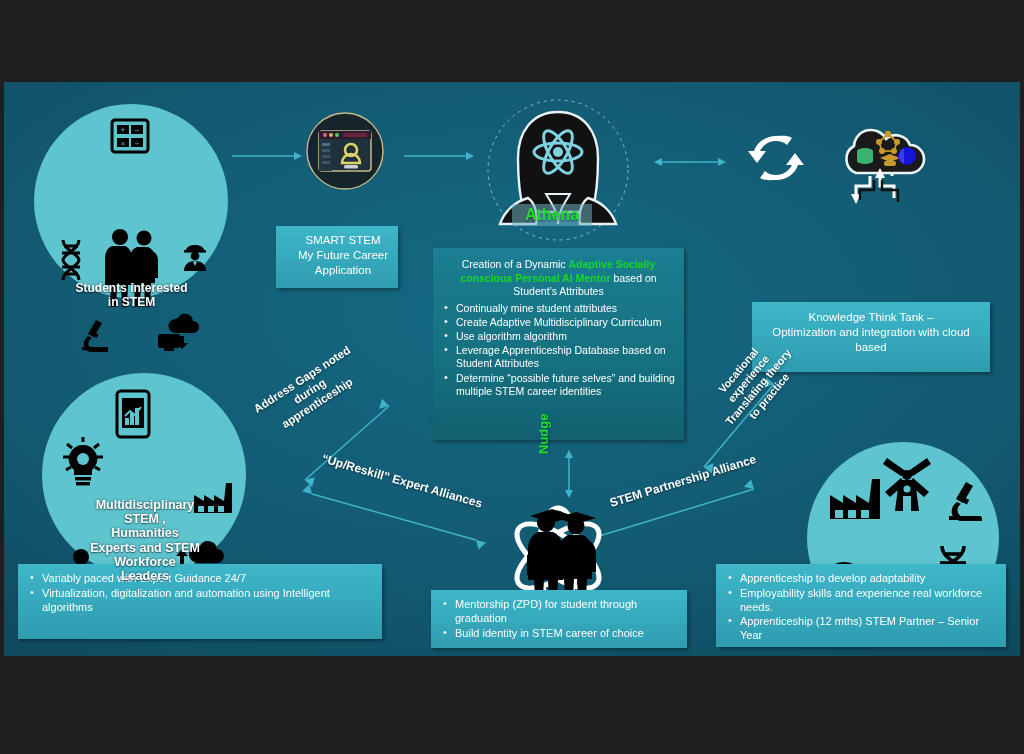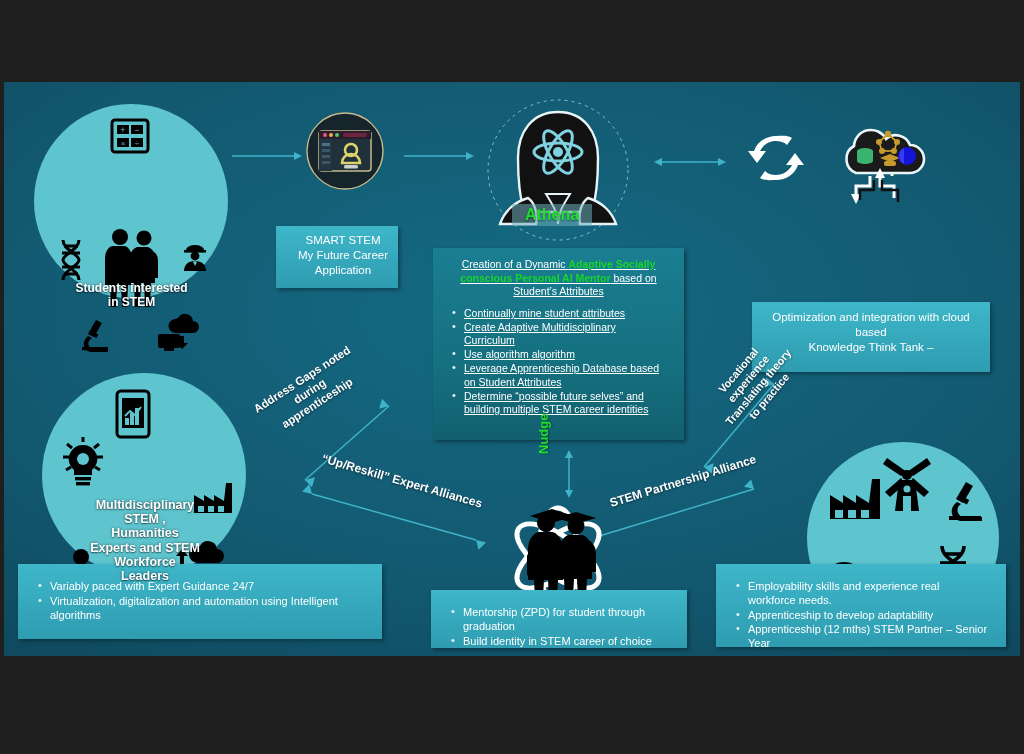--- a/index.html
+++ b/index.html
@@ -38,21 +38,21 @@
     box-shadow:2px 2px 4px rgba(0,0,0,.35);
     box-sizing:border-box;
   }
   .tealbox.center-text{text-align:center;}
   .boxline{line-height:1.3;}
   .darkbox{
     background:linear-gradient(180deg,#1b7e92 0%,#15707f 60%,#126070 100%);
     color:#ffffff;box-shadow:2px 2px 4px rgba(0,0,0,.4);
     box-sizing:border-box;
   }
-  ul.bul{margin:8px;padding:0;list-style:none;}
+  ul.bul{margin:0;padding:0;list-style:none;}
   ul.bul li{
     position:relative;padding-left:14px;margin-bottom:1px;line-height:1.25;
   }
   ul.bul li:before{
     content:"\2022";position:absolute;left:2px;top:-1px;font-size:11px;color:#e8f6f8;
   }
   .green{color:#17d728;font-weight:bold;}
 
   
   .difftext{
@@ -261,25 +261,25 @@
       <path d="M34 74 l-5 0 l5 10 l5-10z" fill="#ffffff"></path>
       <path d="M58 58 l-5 0 l5-10 l5 10z" fill="#ffffff"></path>
       <g fill="none" stroke="#111111" stroke-width="2.4">
         <path d="M52 60 l0 10 l-14 0 l0 10"></path>
           <path d="M76 82 l0-12 l-16 0 l0-10"></path>
       </g>
     </svg>
   </span>
 
   <div class="abs tealbox center-text" style="left:748px;top:220px;width:238px;height:70px;padding:8px 6px 0 6px;font-size:11.5px;">
+    <div class="boxline">Knowledge Think Tank –</div>
     <div class="boxline">Optimization and integration with cloud based</div>
-    <div class="boxline">Knowledge Think Tank –</div>
-  </div>
-
-  <div class="abs darkbox" style="left:429px;top:166px;width:251px;height:192px;padding:10px 9px 0 9px;font-size:10.5px;text-decoration:underline;">
+  </div>
+
+  <div class="abs darkbox" style="left:429px;top:166px;width:251px;height:192px;padding:10px 9px 0 9px;font-size:10.5px;">
     <div class="boxline" style="text-align:center;margin-bottom:3px;">
       <span>Creation of a  Dynamic </span><span class="green">Adaptive Socially conscious  Personal AI Mentor</span><span> based on Student’s Attributes</span>
     </div>
     <ul class="bul">
       <li>Continually mine student attributes</li>
       <li>Create Adaptive Multidisciplinary Curriculum</li>
       <li>Use  algorithm algorithm</li>
       <li>Leverage Apprenticeship Database based on Student Attributes</li>
       <li>Determine “possible future selves” and building multiple STEM career identities</li>
     </ul>
@@ -514,19 +514,19 @@
 
   <div class="abs tealbox" style="left:427px;top:508px;width:256px;height:58px;padding:8px 10px 0 10px;font-size:11px;">
     <ul class="bul">
       <li>Mentorship (ZPD) for student through graduation</li>
       <li>Build identity in STEM career of choice</li>
     </ul>
   </div>
 
   <div class="abs tealbox" style="left:712px;top:482px;width:290px;height:83px;padding:8px 10px 0 10px;font-size:11px;">
     <ul class="bul">
+      <li>Apprenticeship to develop adaptability</li>
       <li>Employability skills and experience real workforce needs.</li>
-      <li>Apprenticeship to develop adaptability</li>
       <li>Apprenticeship (12 mths) STEM Partner – Senior Year</li>
     </ul>
   </div>
 
 </div>
 
 </body></html>

